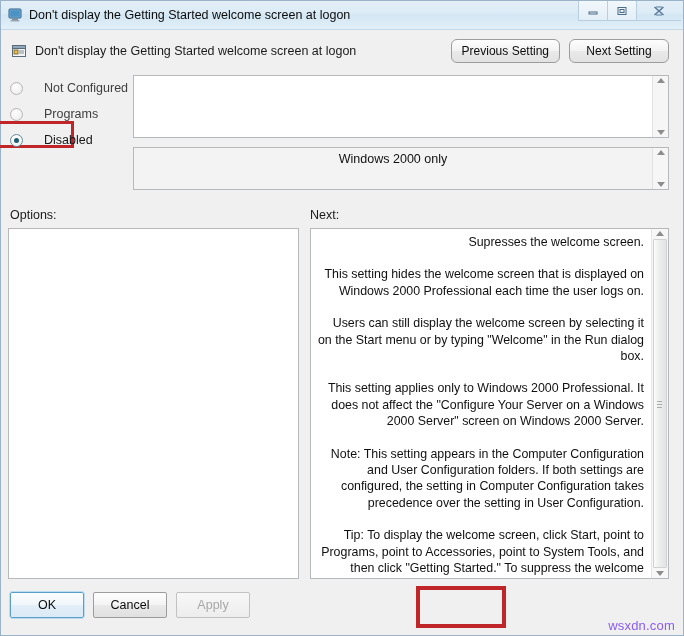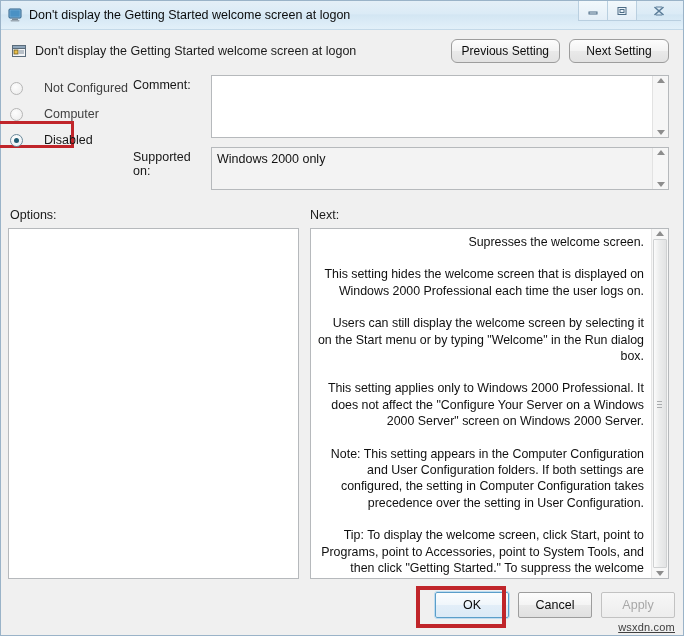--- a/index.html
+++ b/index.html
@@ -188,21 +188,21 @@
   }
   .textbox .inner {
     flex: 1 1 auto;
     padding: 4px 5px;
     font-size: 12.5px;
     color: #111;
     overflow: hidden;
     line-height: 15px;
   }
   #comment-box { height: 63px; }
-  #supported-box { height: 43px; margin-top: 0; background: #f3f3f3; }
+  #supported-box { height: 43px; margin-top: 0; background: #f3f3f3; text-align: center; }
   #supported-box .inner { background: #f3f3f3; }
 
   .vscroll {
     width: 16px;
     flex: 0 0 auto;
     background: #f6f6f6;
     border-left: 1px solid #e2e2e2;
     display: flex;
     flex-direction: column;
     justify-content: space-between;
@@ -297,21 +297,20 @@
     height: 7px;
     background: repeating-linear-gradient(to bottom, #a9abad 0 1px, transparent 1px 3px);
   }
 
   
   #footer {
     height: 56px;
     min-height: 56px;
     display: flex;
     align-items: center;
-    justify-content: flex-end;
     padding: 0 8px 4px 0;
     box-sizing: border-box;
     position: relative;
   }
   .footbtn {
     width: 74px;
     height: 26px;
     margin-left: 9px;
     font-family: "Liberation Sans", sans-serif;
     font-size: 12.5px;
@@ -334,24 +333,23 @@
     width: 90px;
     height: 42px;
     border: 4px solid #c0252a;
     box-sizing: border-box;
     pointer-events: none;
   }
   #watermark {
     position: absolute;
     right: 8px;
     bottom: 2px;
-    font-size: 11px;
-    color: #404040;
+    font-size: 13px;
+    color: #8b5cf6;
     letter-spacing: 0.2px;
-    text-decoration: underline;
   }
 </style>
 </head>
 <body>
 
 <div id="window">
 
   <div id="titlebar">
     <span id="title-icon">
       <svg width="16" height="16" viewBox="0 0 16 16">
@@ -398,45 +396,43 @@
 
   <div id="state-region">
 
     <div id="radio-col">
       <div class="radio-row">
         <span class="radio-glyph"></span>
         <span class="radio-label dim">Not Configured</span>
       </div>
       <div class="radio-row">
         <span class="radio-glyph"></span>
-        <span class="radio-label dim">Computer</span>
+        <span class="radio-label dim">Programs</span>
       </div>
       <div class="radio-row">
         <span class="radio-glyph checked"></span>
         <span class="radio-label">Disabled</span>
       </div>
       <div id="highlight-disabled"></div>
     </div>
 
     <div id="fields-col">
       <div class="field-row">
-        <span class="field-label">Comment:</span>
         <div class="textbox" id="comment-box">
           <div class="inner"></div>
           <div class="vscroll">
             <span class="arrow-up"></span>
             <span class="arrow-down"></span>
           </div>
         </div>
       </div>
 
       <div class="spacer-row"></div>
 
       <div class="field-row">
-        <span class="field-label">Supported on:</span>
         <div class="textbox" id="supported-box">
           <div class="inner">Windows 2000 only</div>
           <div class="vscroll">
             <span class="arrow-up"></span>
             <span class="arrow-down"></span>
           </div>
         </div>
       </div>
     </div>
   </div>

